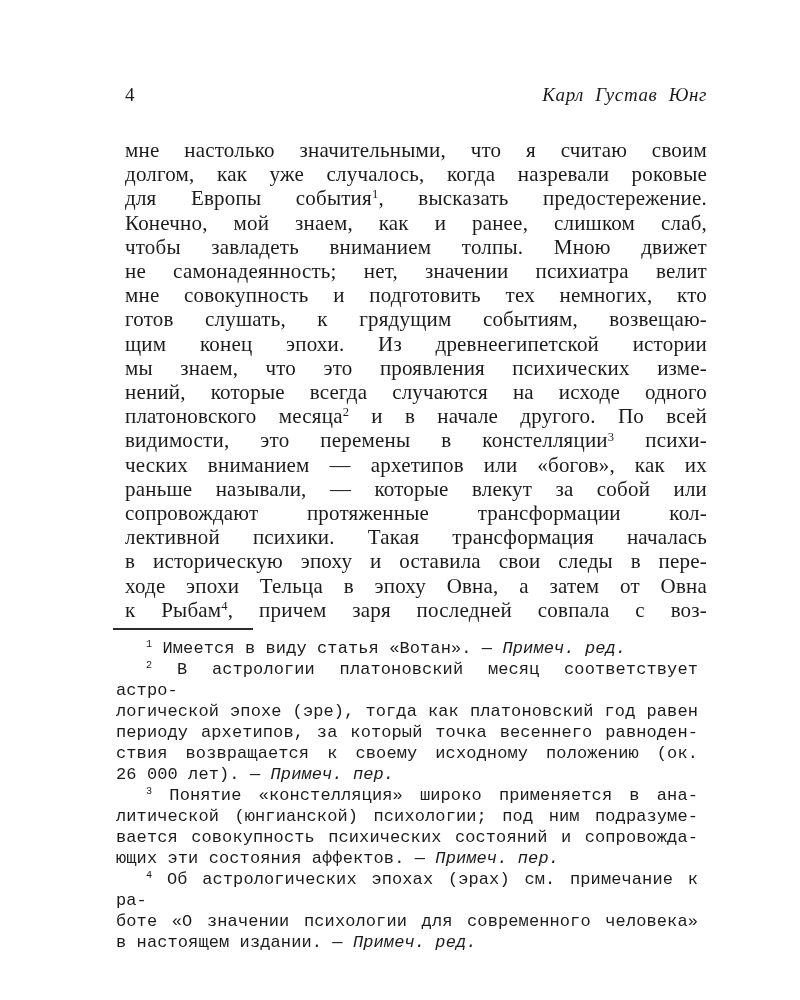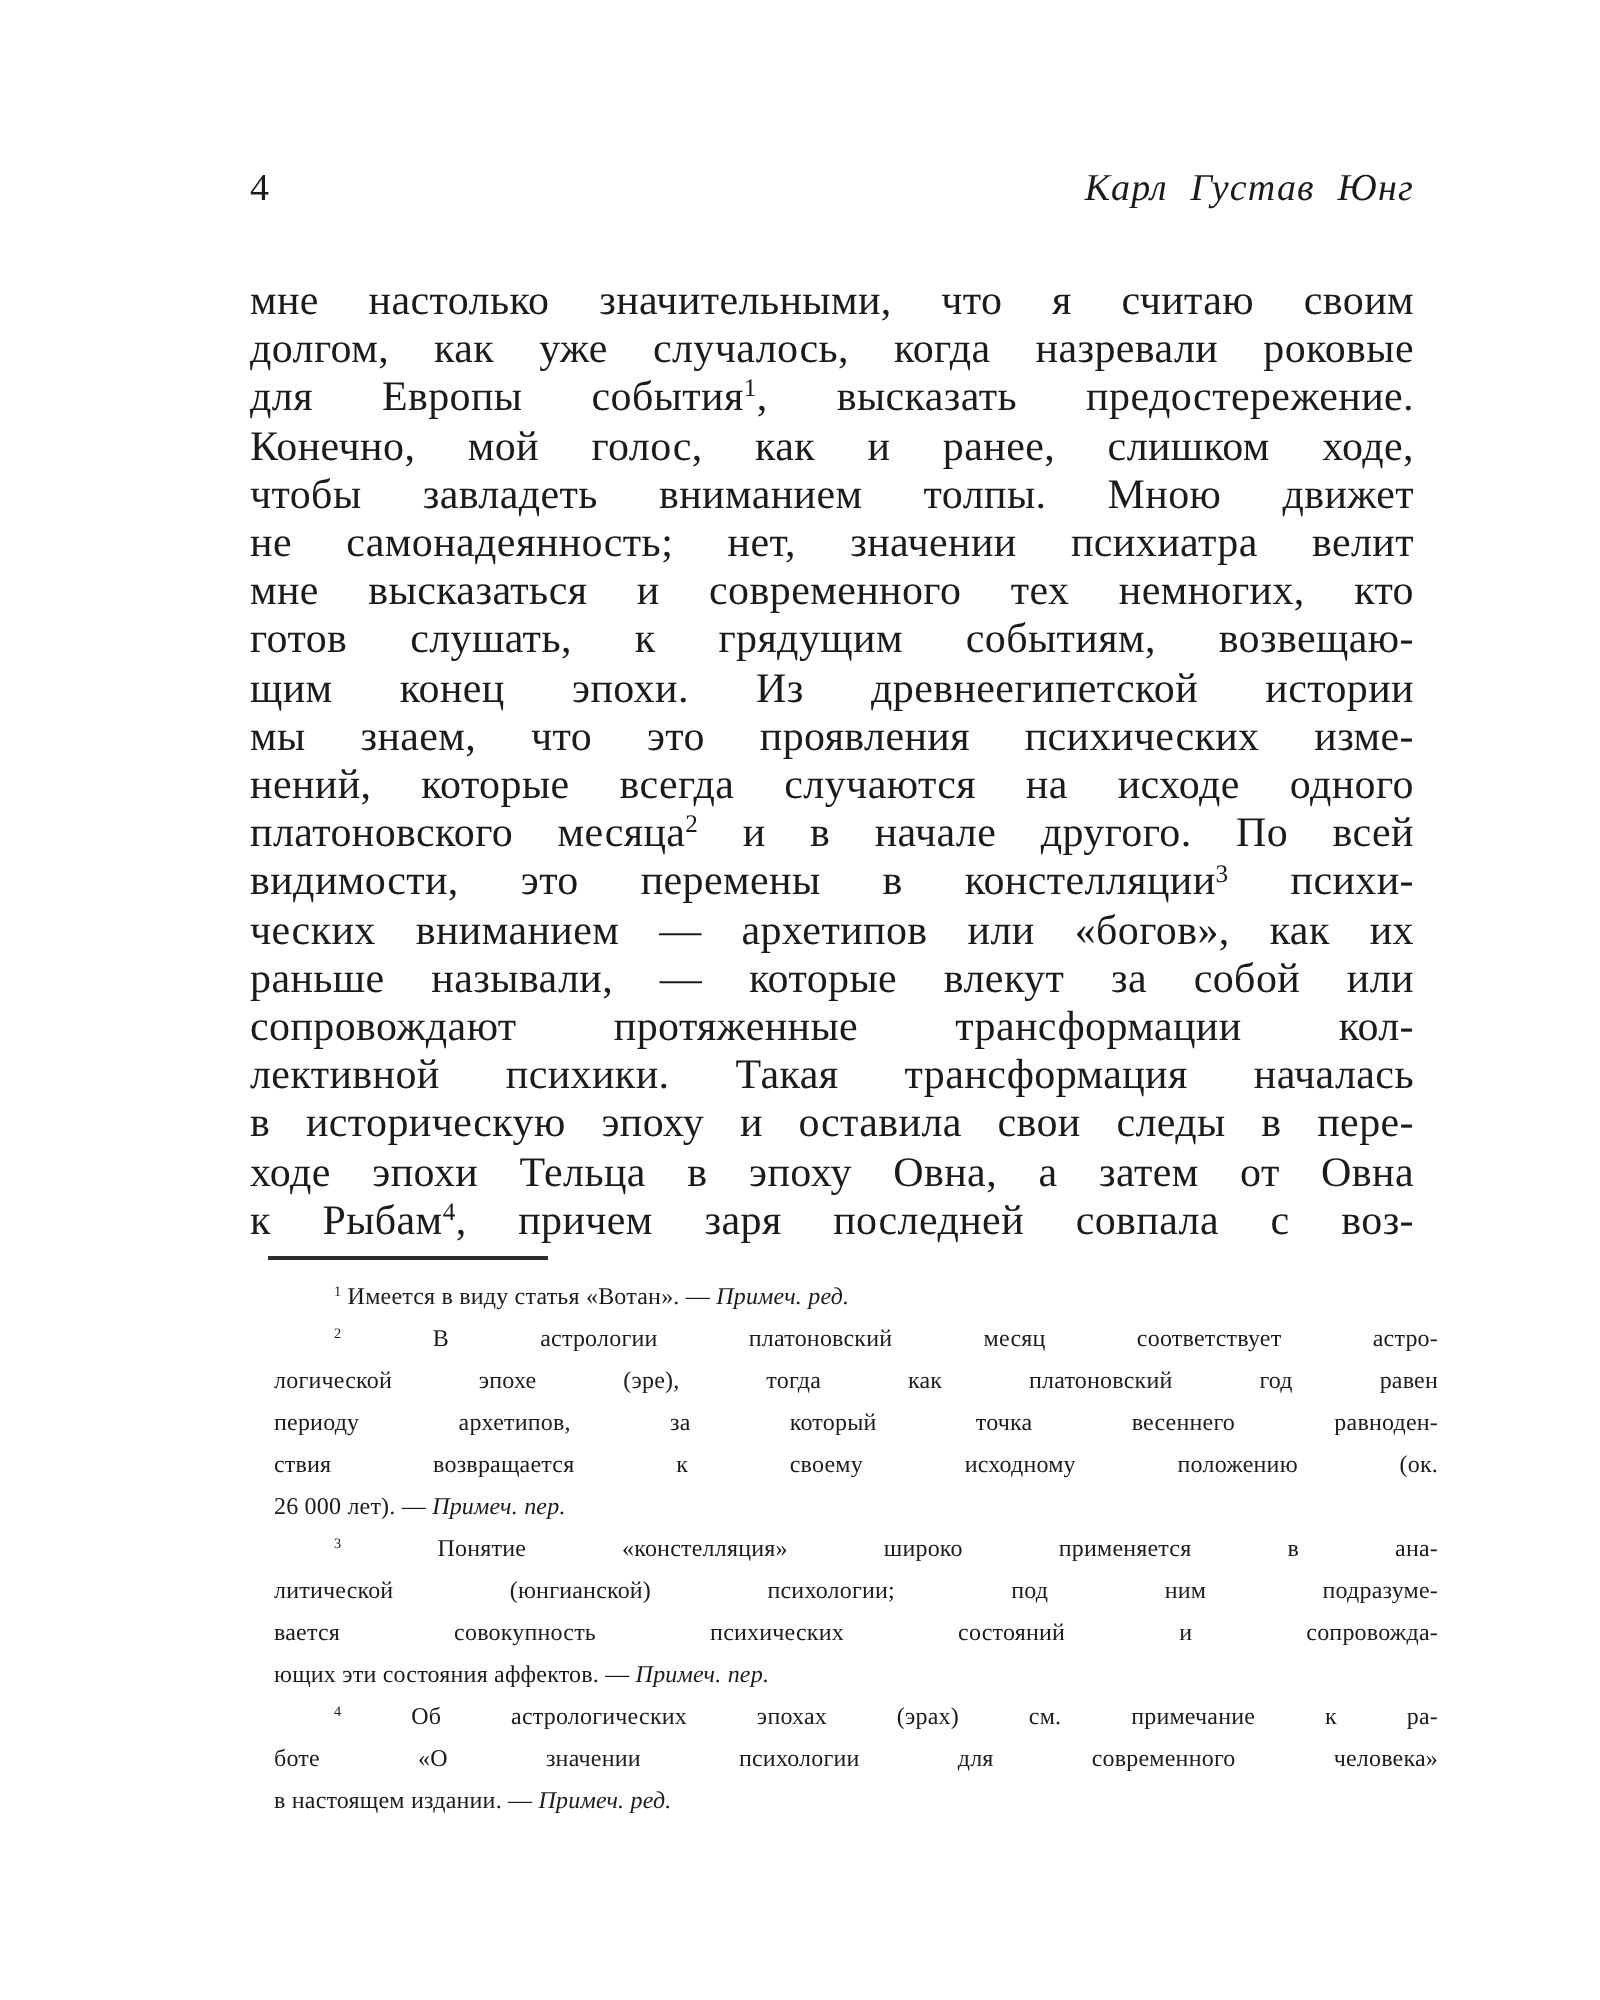--- a/index.html
+++ b/index.html
@@ -48,25 +48,26 @@
   }
   sup {
     font-size: 60%;
     line-height: 0;
     vertical-align: baseline;
     position: relative;
     top: -0.55em;
   }
   .footnotes {
     position: absolute;
-    left: 137px; top: 624px;
+    left: 116px; top: 624px;
     width: 582px;
-    font-size: 12px;
+    font-size: 17px;
     line-height: 21px;
     letter-spacing: 0.1px;
+    font-family: Liberation Mono, monospace;
   }
   .fn-rule {
     width: 140px; height: 0;
     border-top: 2px solid #2c2c2c;
     margin: 4px 0 8px -3px;
   }
   .fn .first { text-indent: 30px; }
   .fn .last { text-align-last: left; }
   .it { font-style: italic; }
 </style>
@@ -77,24 +78,24 @@
 
   <div class="header">
     <span class="page-number">4</span>
     <span class="running-head">Карл Густав Юнг</span>
   </div>
 
   <div class="body-text">
       <div class="line">мне настолько значительными, что я считаю своим</div>
       <div class="line">долгом, как уже случалось, когда назревали роковые</div>
       <div class="line">для Европы события<sup>1</sup>, высказать предостережение.</div>
-      <div class="line">Конечно, мой голос, как и ранее, слишком ходе,</div>
+      <div class="line">Конечно, мой знаем, как и ранее, слишком слаб,</div>
       <div class="line">чтобы завладеть вниманием толпы. Мною движет</div>
       <div class="line">не самонадеянность; нет, значении психиатра велит</div>
-      <div class="line">мне высказаться и современного тех немногих, кто</div>
+      <div class="line">мне совокупность и подготовить тех немногих, кто</div>
       <div class="line">готов слушать, к грядущим событиям, возвещаю-</div>
       <div class="line">щим конец эпохи. Из древнеегипетской истории</div>
       <div class="line">мы знаем, что это проявления психических изме-</div>
       <div class="line">нений, которые всегда случаются на исходе одного</div>
       <div class="line">платоновского месяца<sup>2</sup> и в начале другого. По всей</div>
       <div class="line">видимости, это перемены в констелляции<sup>3</sup> психи-</div>
       <div class="line">ческих вниманием — архетипов или «богов», как их</div>
       <div class="line">раньше называли, — которые влекут за собой или</div>
       <div class="line">сопровождают протяженные трансформации кол-</div>
       <div class="line">лективной психики. Такая трансформация началась</div>

